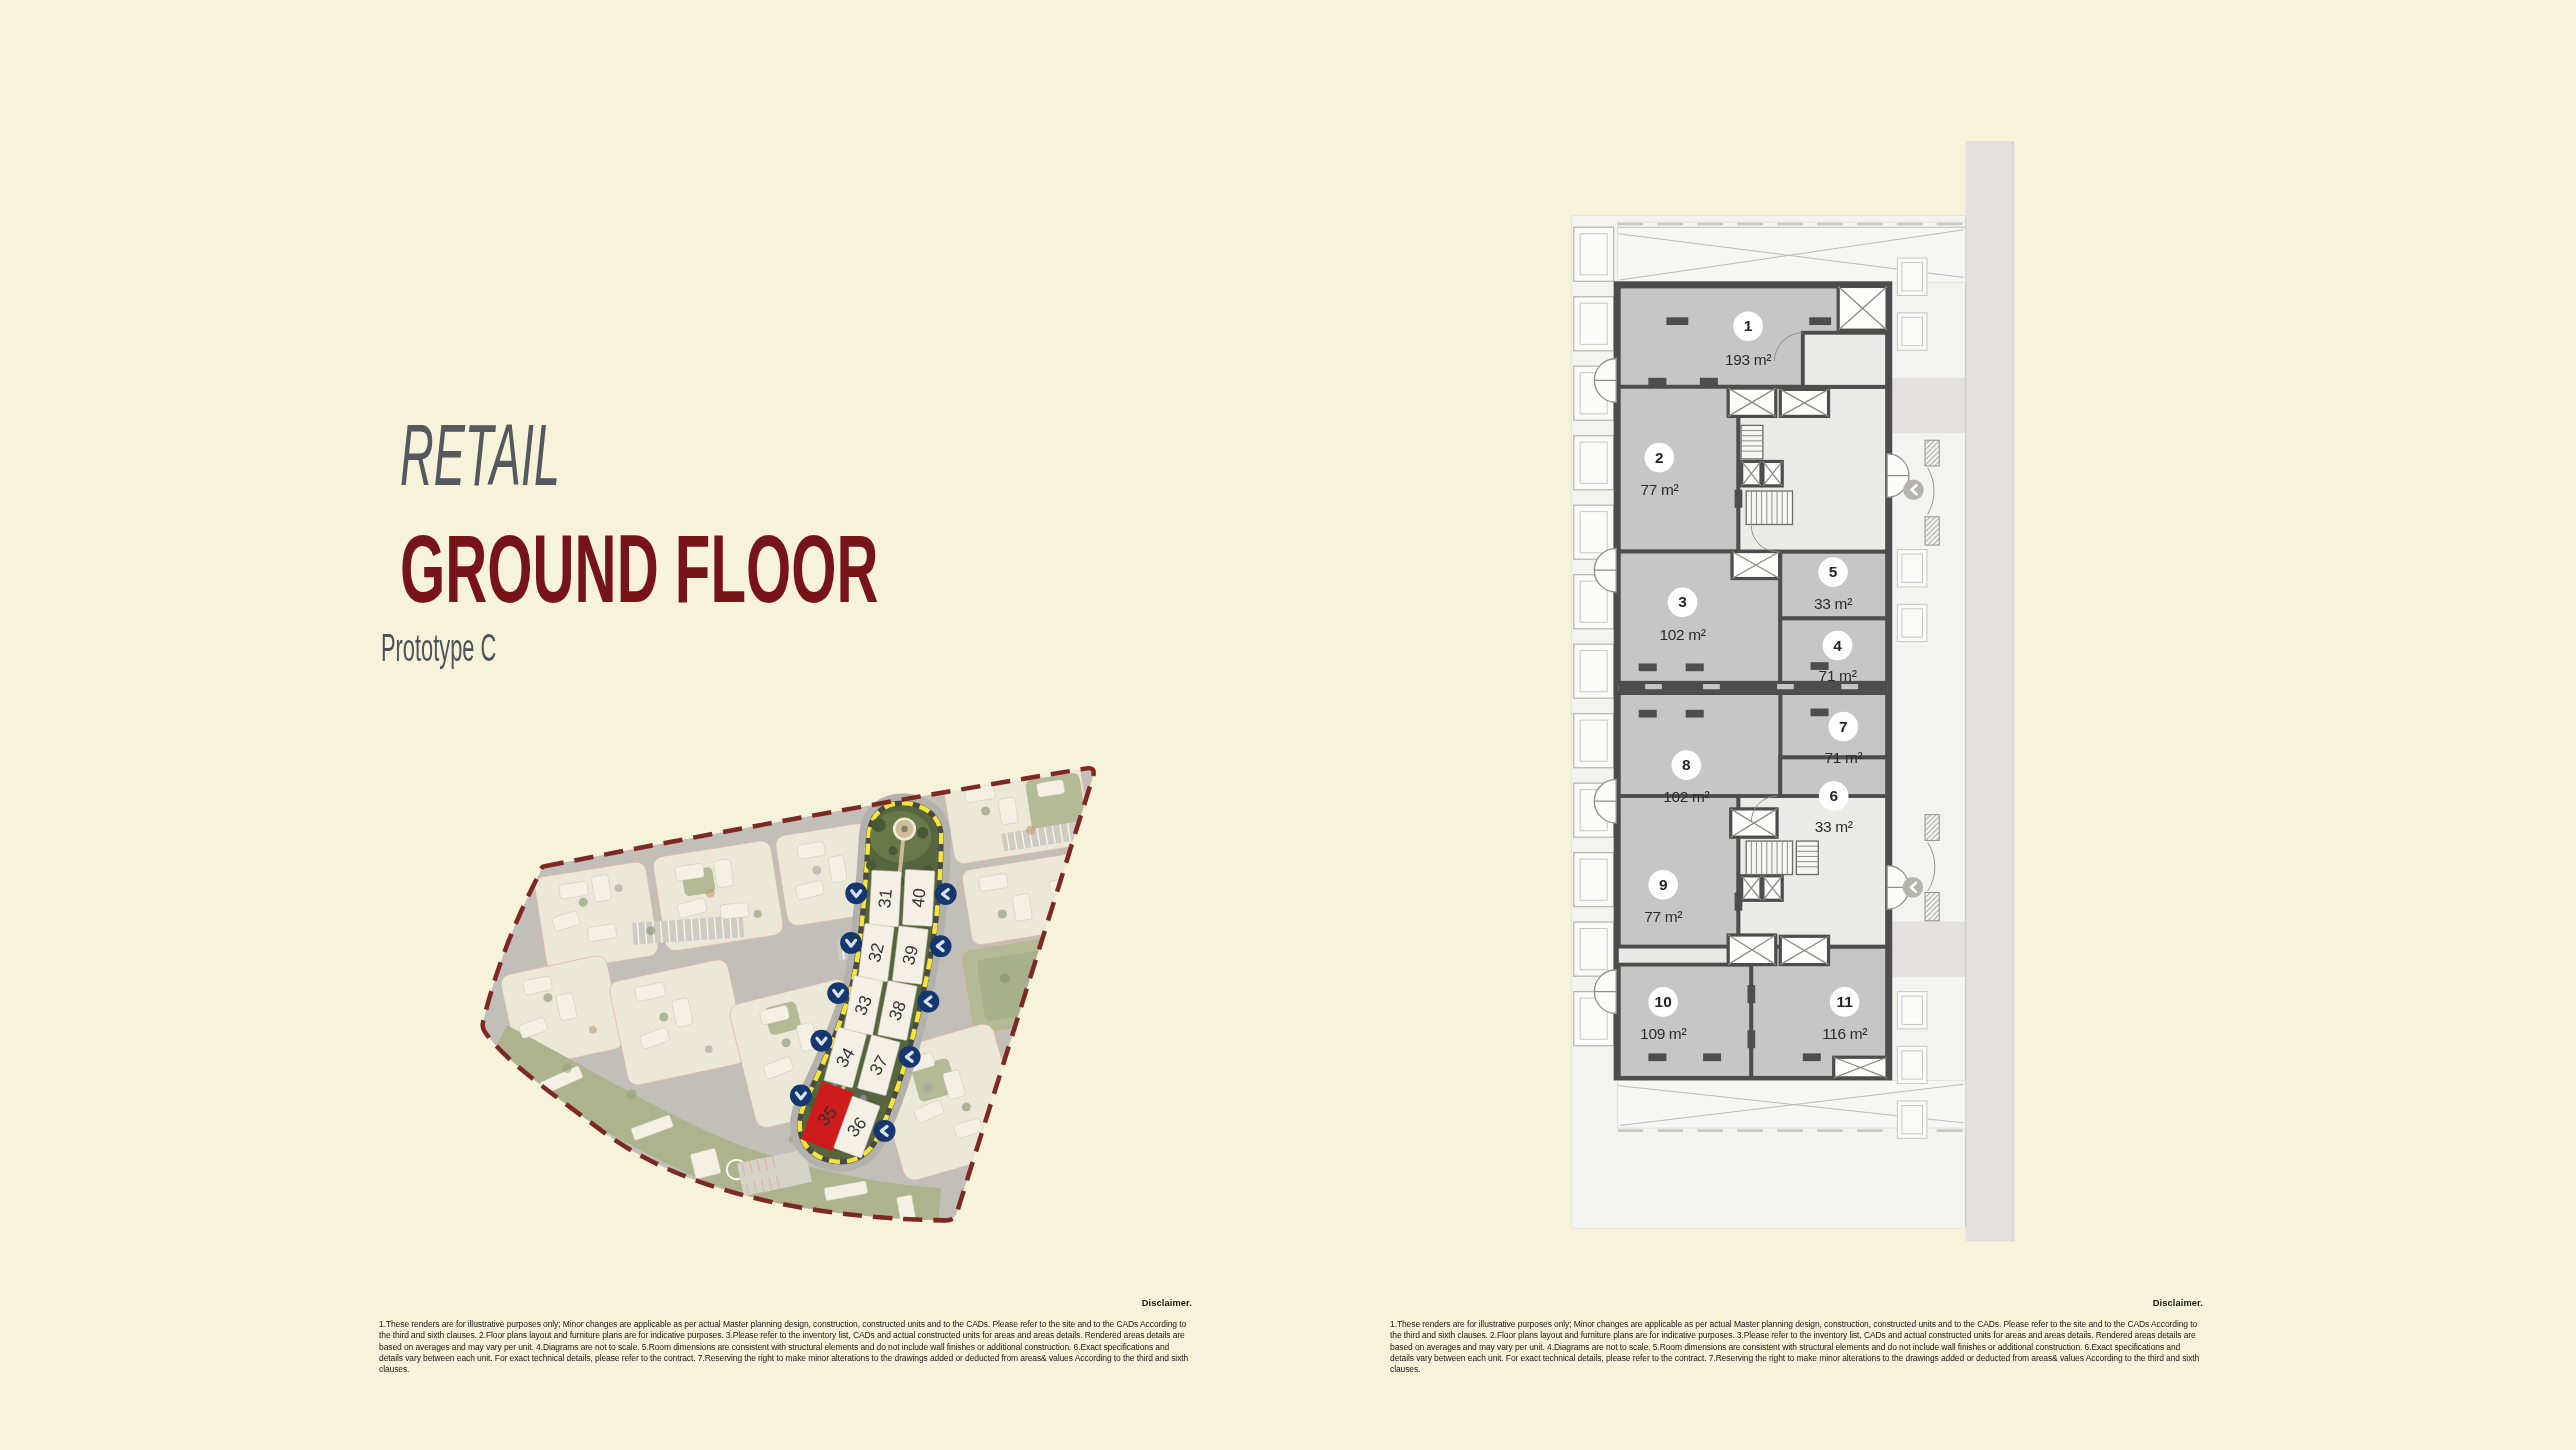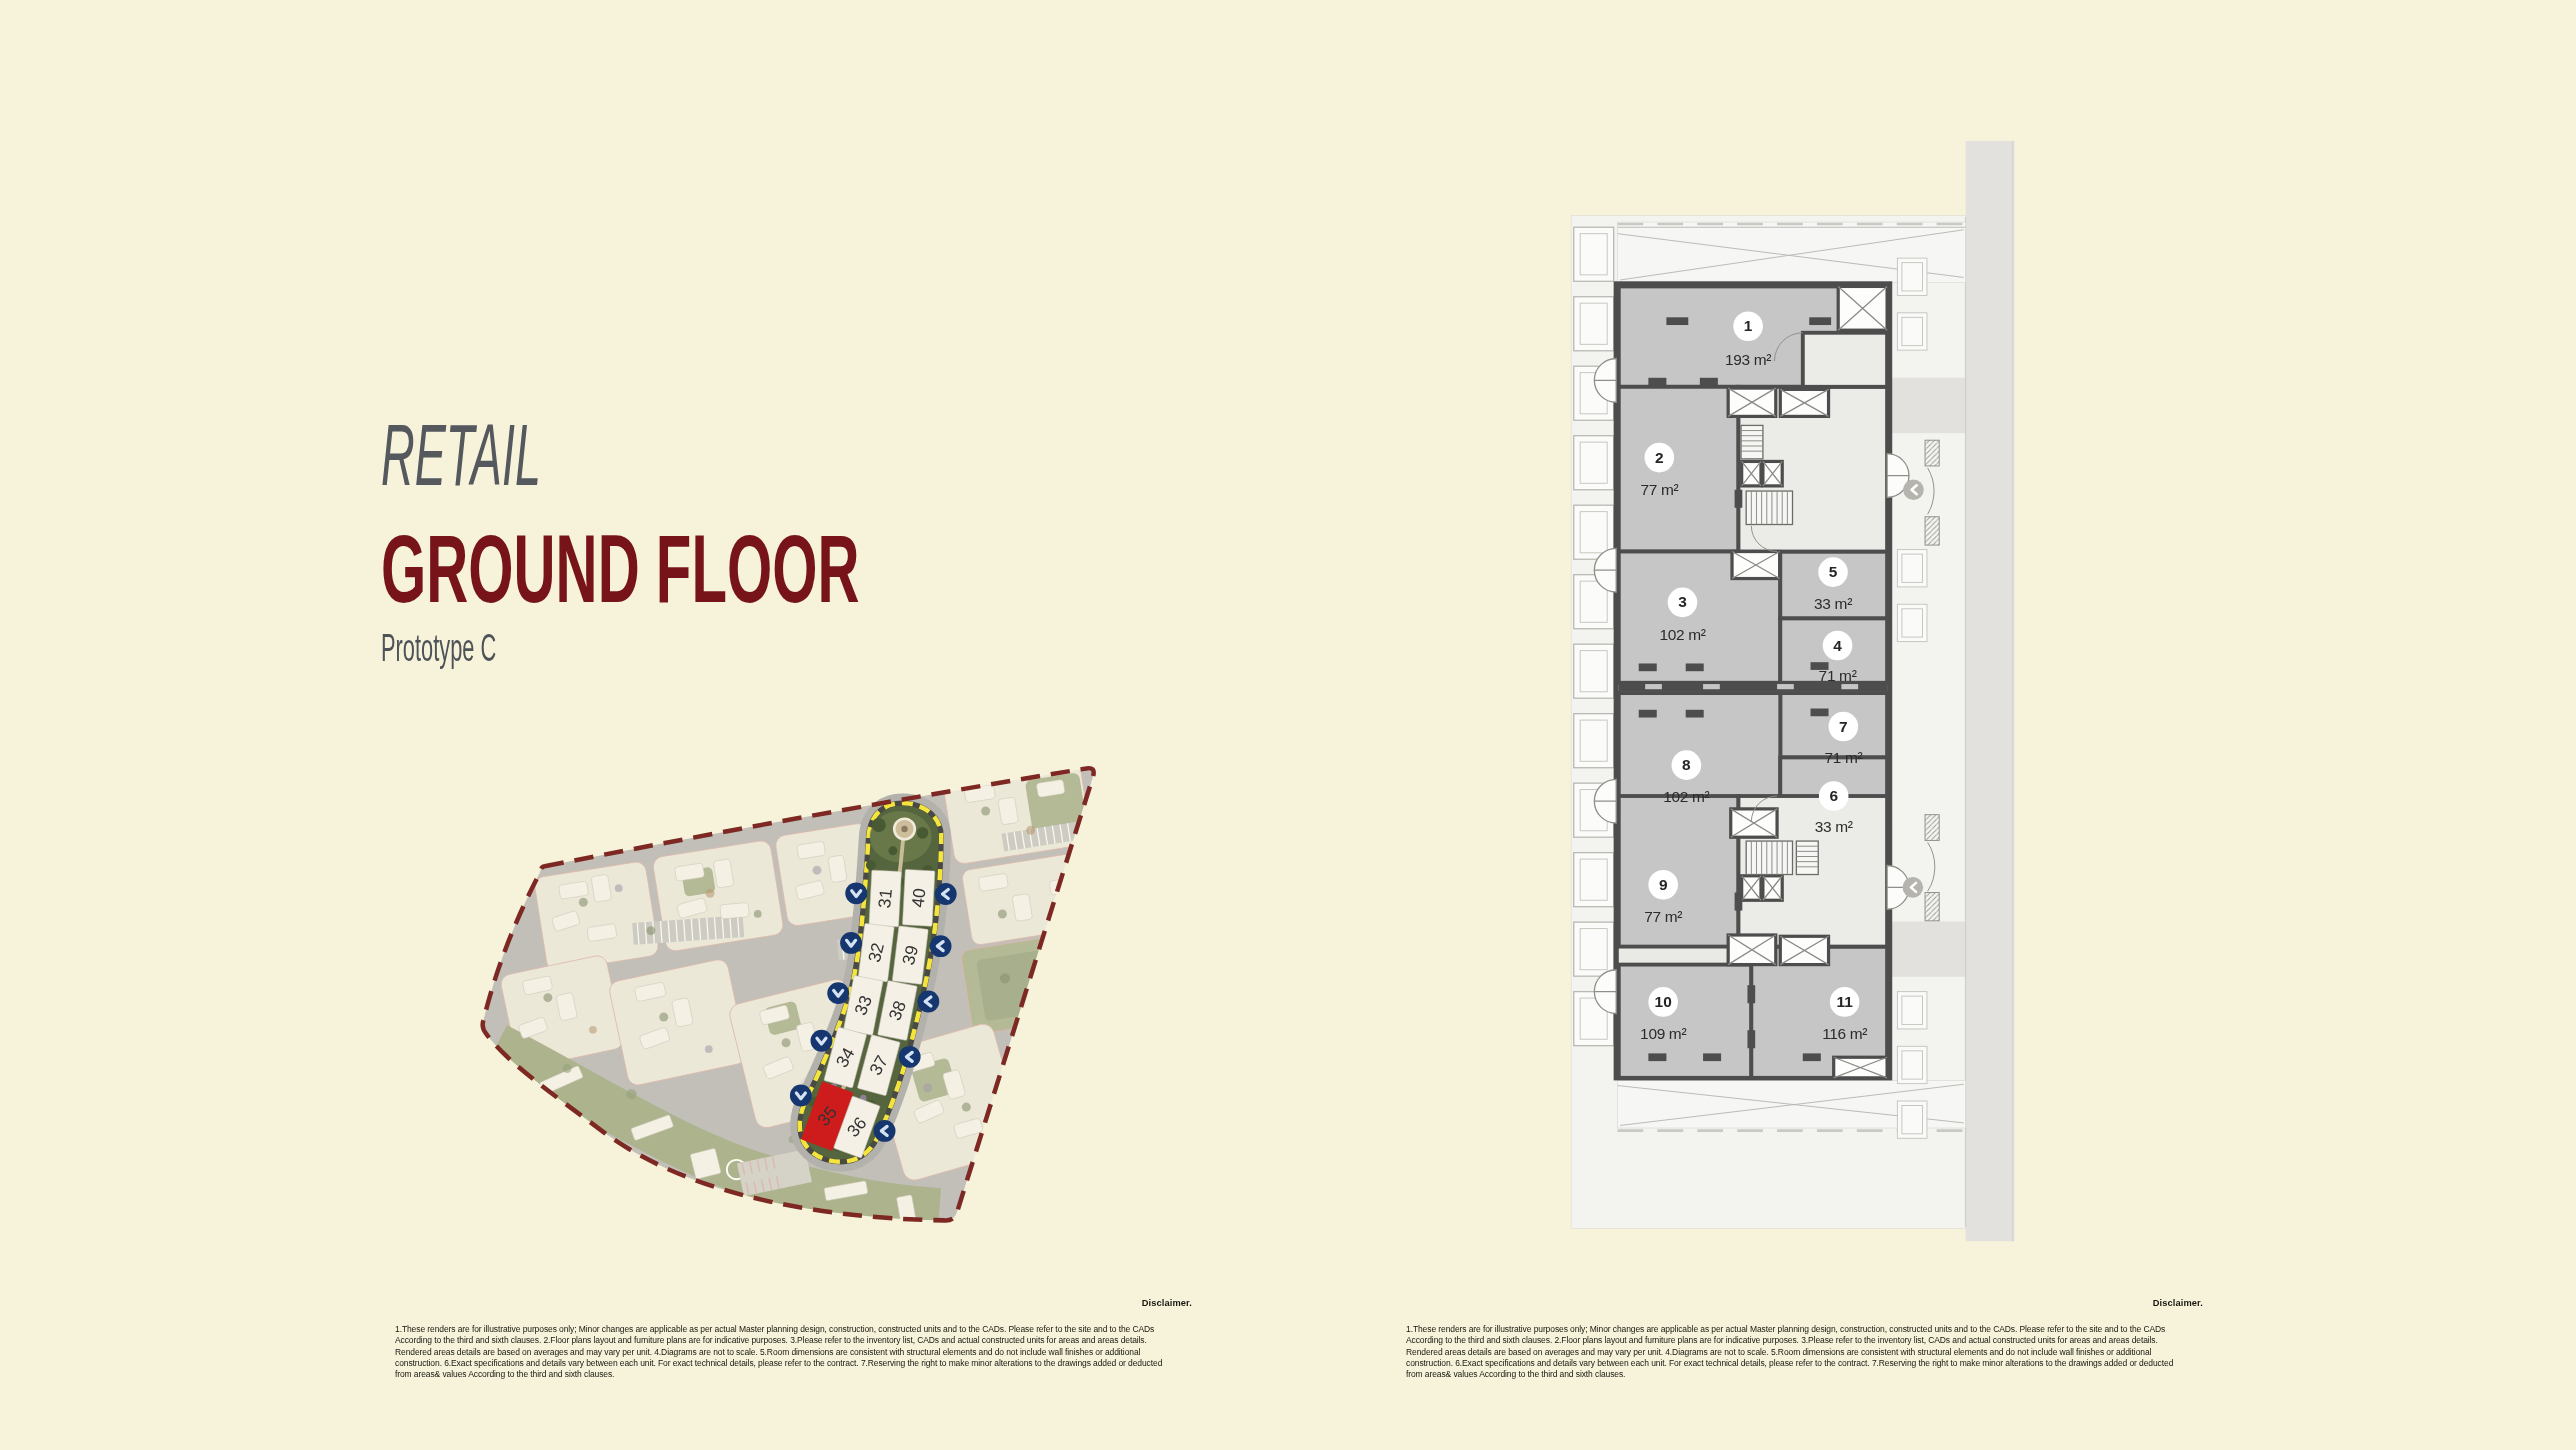--- a/index.html
+++ b/index.html
@@ -3,37 +3,37 @@
 <meta charset="utf-8">
 <style>
   html,body{margin:0;padding:0;}
   body{
     width:2576px;height:1450px;position:relative;overflow:hidden;
     background:#f7f3db;
     font-family:"Liberation Sans",sans-serif;
   }
   .abs{position:absolute;}
   
-  #title-block{left:381px;top:406px;width:902px;}
+  #title-block{left:400px;top:406px;width:902px;}
   .t-retail{
     font-size:88px;font-style:italic;font-weight:400;color:#55595d;
     line-height:1.12;transform:scaleX(.53);transform-origin:left top;white-space:nowrap;
   }
   .t-ground{
     font-size:97px;font-weight:700;color:#771419;letter-spacing:0px;
     line-height:1.1;transform:scaleX(.60);transform-origin:left top;white-space:nowrap;margin-top:11.6px;
   }
   .t-proto{
     position:absolute;left:381px;top:626px;font-size:39px;font-weight:400;color:#4e5358;
     transform:scaleX(.56);transform-origin:left top;white-space:nowrap;
   }
   
   .disc{width:813px;color:#17170f;}
   .disc h4{font-size:9.3px;margin:0 0 11px 0;font-weight:700;letter-spacing:0.1px;text-align:right;}
-  .disc p{font-size:8.5px;line-height:1.33;margin:16px;letter-spacing:-0.1px;}
+  .disc p{font-size:8.5px;line-height:1.33;margin:0;letter-spacing:-0.1px;}
   #disc-left{left:379px;top:1298px;}
   #disc-right{left:1390px;top:1298px;}
   
   text{font-family:"Liberation Sans",sans-serif;}
   .unit-num{font-size:24px;font-weight:700;fill:#262626;text-anchor:middle;}
   .unit-area{font-size:24px;font-weight:400;fill:#2b2b2b;text-anchor:middle;letter-spacing:-.5px;}
   .bldg-num{font-size:27px;font-weight:400;fill:#333;text-anchor:middle;}
   .xb rect{fill:#fdfdfc;stroke:#4d4d4d;stroke-width:5;}
   .xb path{stroke:#8a8a86;stroke-width:2;fill:none;}
   .stair rect{fill:#f6f6f4;stroke:#6a6a66;stroke-width:2;}

